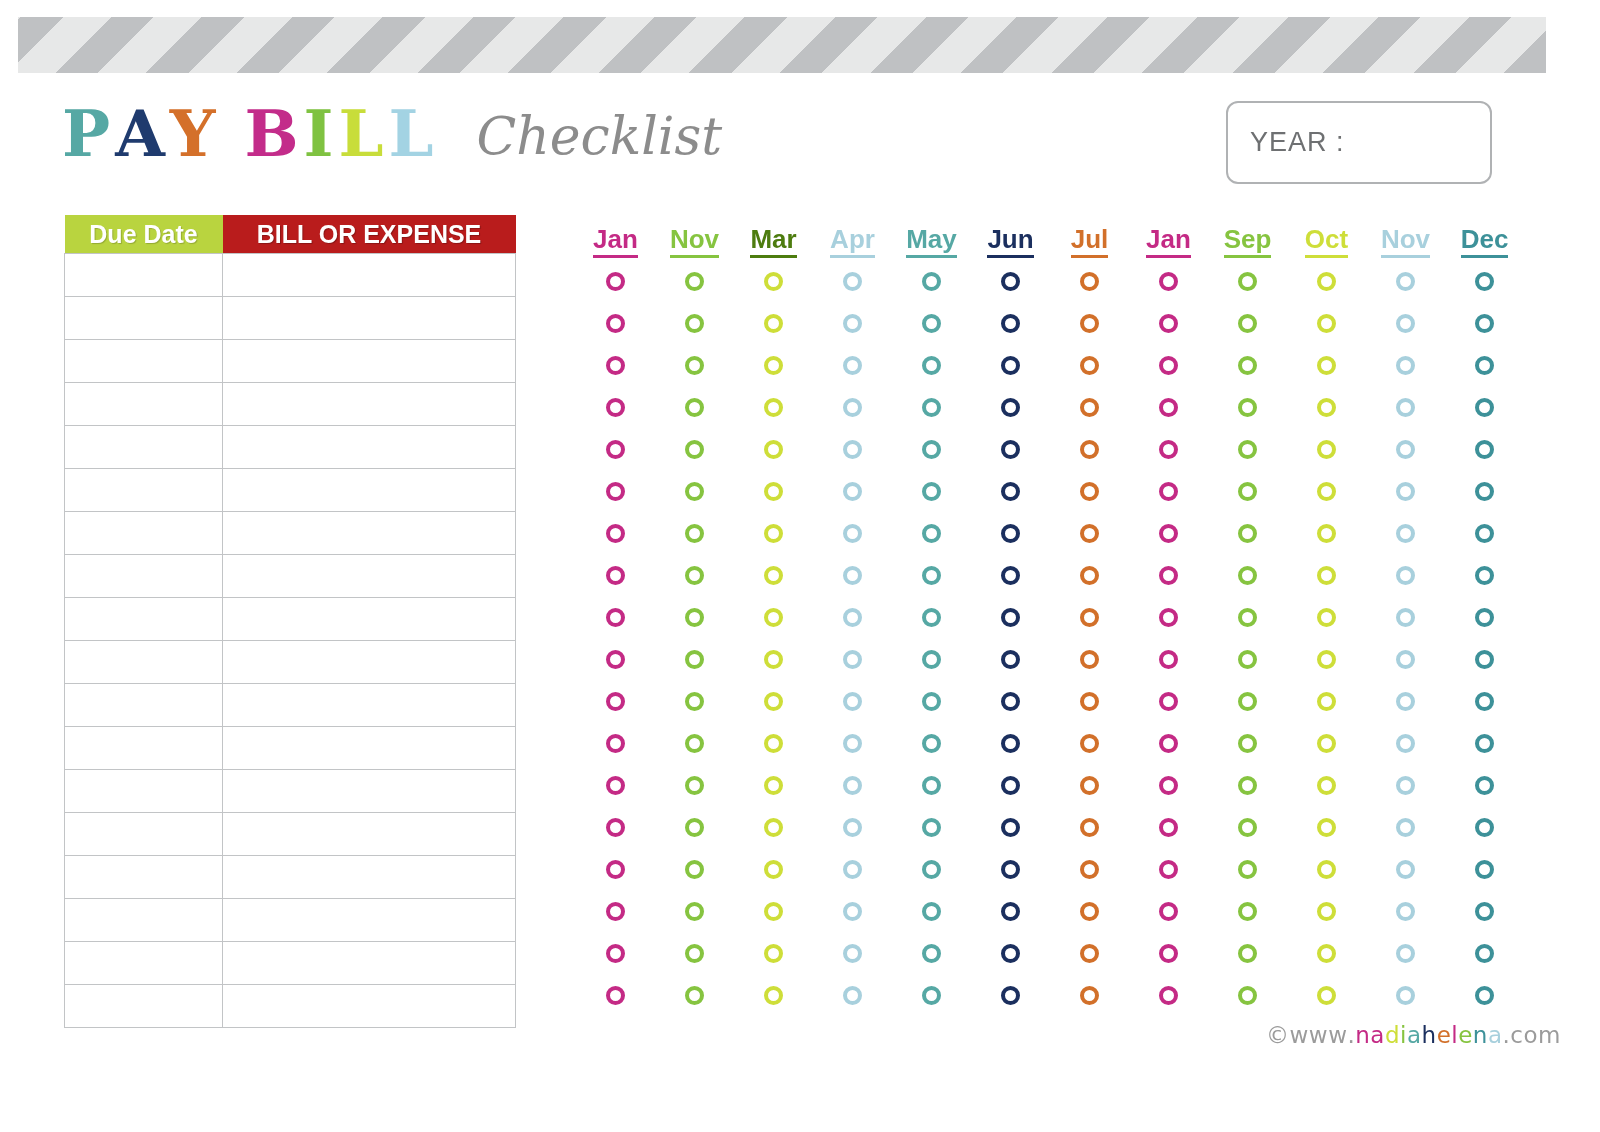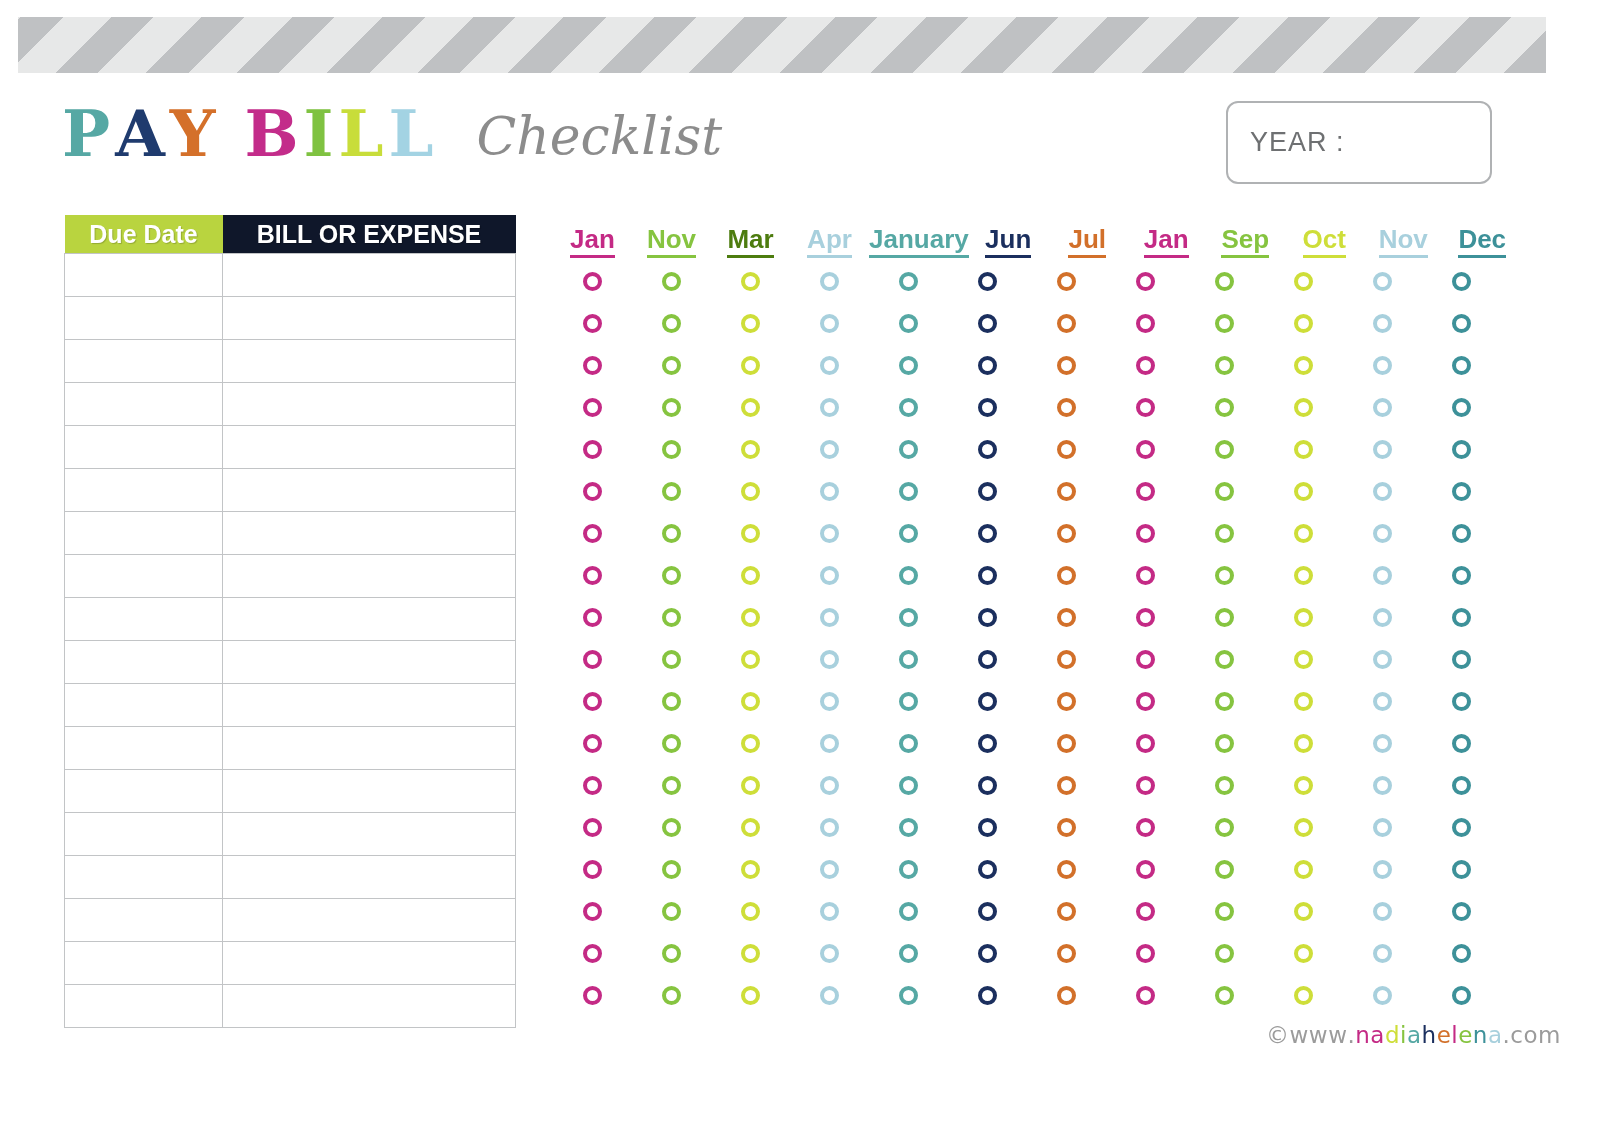--- a/index.html
+++ b/index.html
@@ -97,34 +97,34 @@
     padding: 0;
     border: 0;
   }
   #th-due-date {
     width: 158px;
     background: #b9d43f;
     text-shadow: 1px 1px 1px rgba(0,0,0,.20);
   }
   #th-bill {
     width: 293px;
-    background: #0f172a;
+    background: #b91c1c;
     text-shadow: 1px 1px 1px rgba(0,0,0,.25);
   }
   #bills-table td {
     height: 42px;
     border: 1px solid #c2c4c6;
     padding: 0;
     background: #ffffff;
   }
 
   
   #month-grid {
     position: absolute;
-    left: 553px;
+    left: 576px;
     top: 224px;
     width: 960px;
   }
   #month-header {
     display: flex;
     height: 36px;
   }
   .month-head {
     flex: 0 0 79px;
     text-align: center;
@@ -266,21 +266,21 @@
       </tr>
     </tbody>
 </table>
 
 <div id="month-grid">
   <div id="month-header">
       <div class="month-head" style="color: rgb(196, 42, 133);"><span>Jan</span></div>
       <div class="month-head" style="color: rgb(134, 196, 64);"><span>Nov</span></div>
       <div class="month-head" style="color: #4d7c0f;"><span>Mar</span></div>
       <div class="month-head" style="color: rgb(168, 208, 221);"><span>Apr</span></div>
-      <div class="month-head" style="color: rgb(86, 168, 164);"><span>January</span></div>
+      <div class="month-head" style="color: rgb(86, 168, 164);"><span>May</span></div>
       <div class="month-head" style="color: rgb(27, 47, 94);"><span>Jun</span></div>
       <div class="month-head" style="color: rgb(210, 112, 42);"><span>Jul</span></div>
       <div class="month-head" style="color: rgb(196, 42, 133);"><span>Jan</span></div>
       <div class="month-head" style="color: rgb(134, 196, 64);"><span>Sep</span></div>
       <div class="month-head" style="color: rgb(206, 222, 57);"><span>Oct</span></div>
       <div class="month-head" style="color: rgb(168, 208, 221);"><span>Nov</span></div>
       <div class="month-head" style="color: rgb(61, 145, 153);"><span>Dec</span></div>
     </div>
   <div id="month-body">
       <div class="circle-row">

